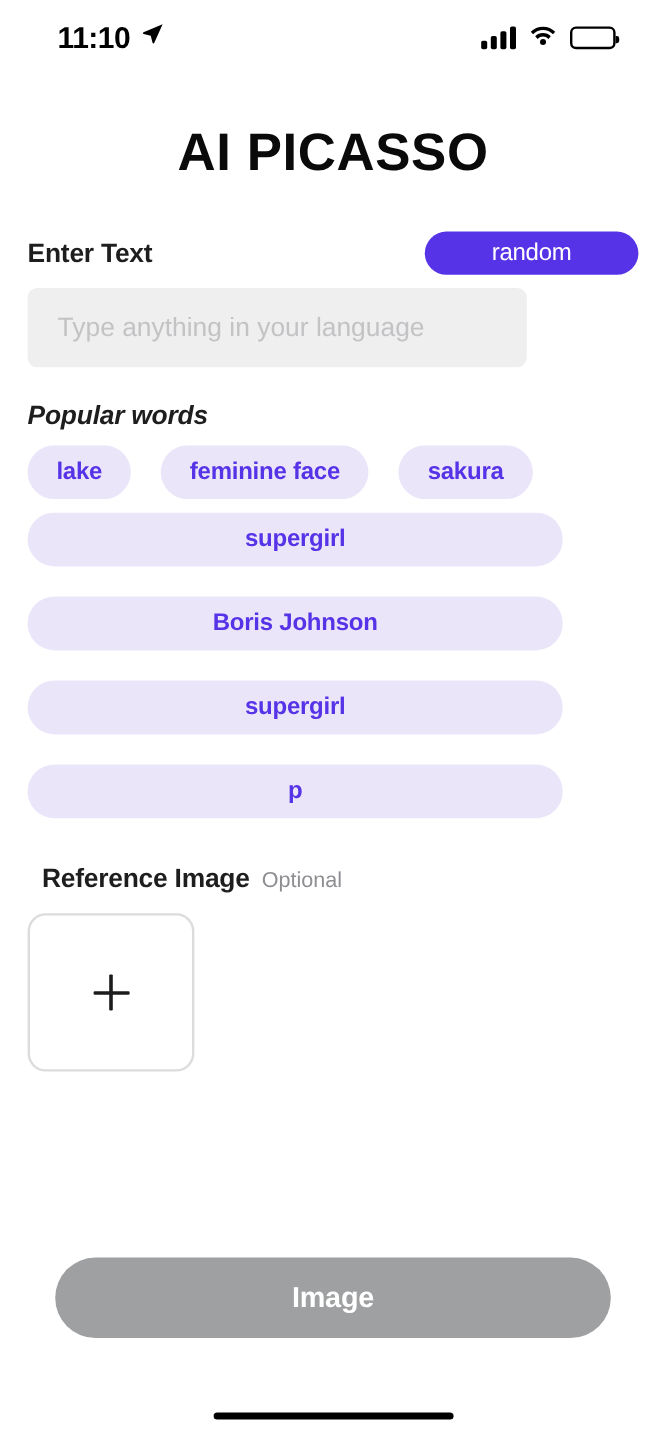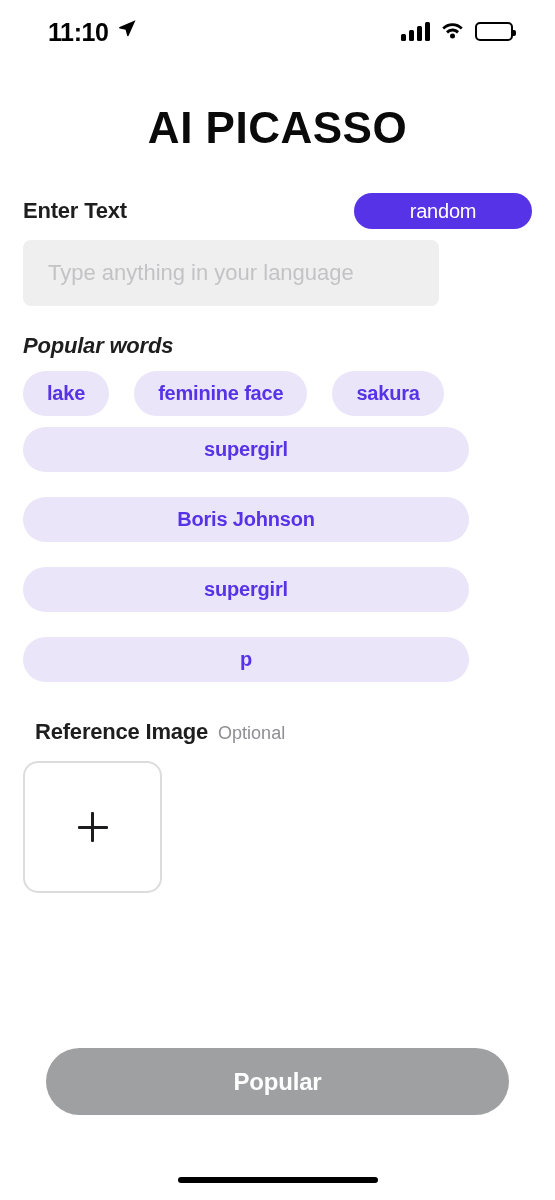--- a/index.html
+++ b/index.html
@@ -350,15 +350,15 @@
       <span class="ref-title">Reference Image</span>
       <span class="ref-optional">Optional</span>
     </div>
     <div class="upload-box">
       <span class="plus"></span>
     </div>
   </div>
 
 </div>
 
-<button class="create-btn">Popular</button>
+<button class="create-btn">Image</button>
 
 <div class="home-indicator"></div>
 
 </body></html>

